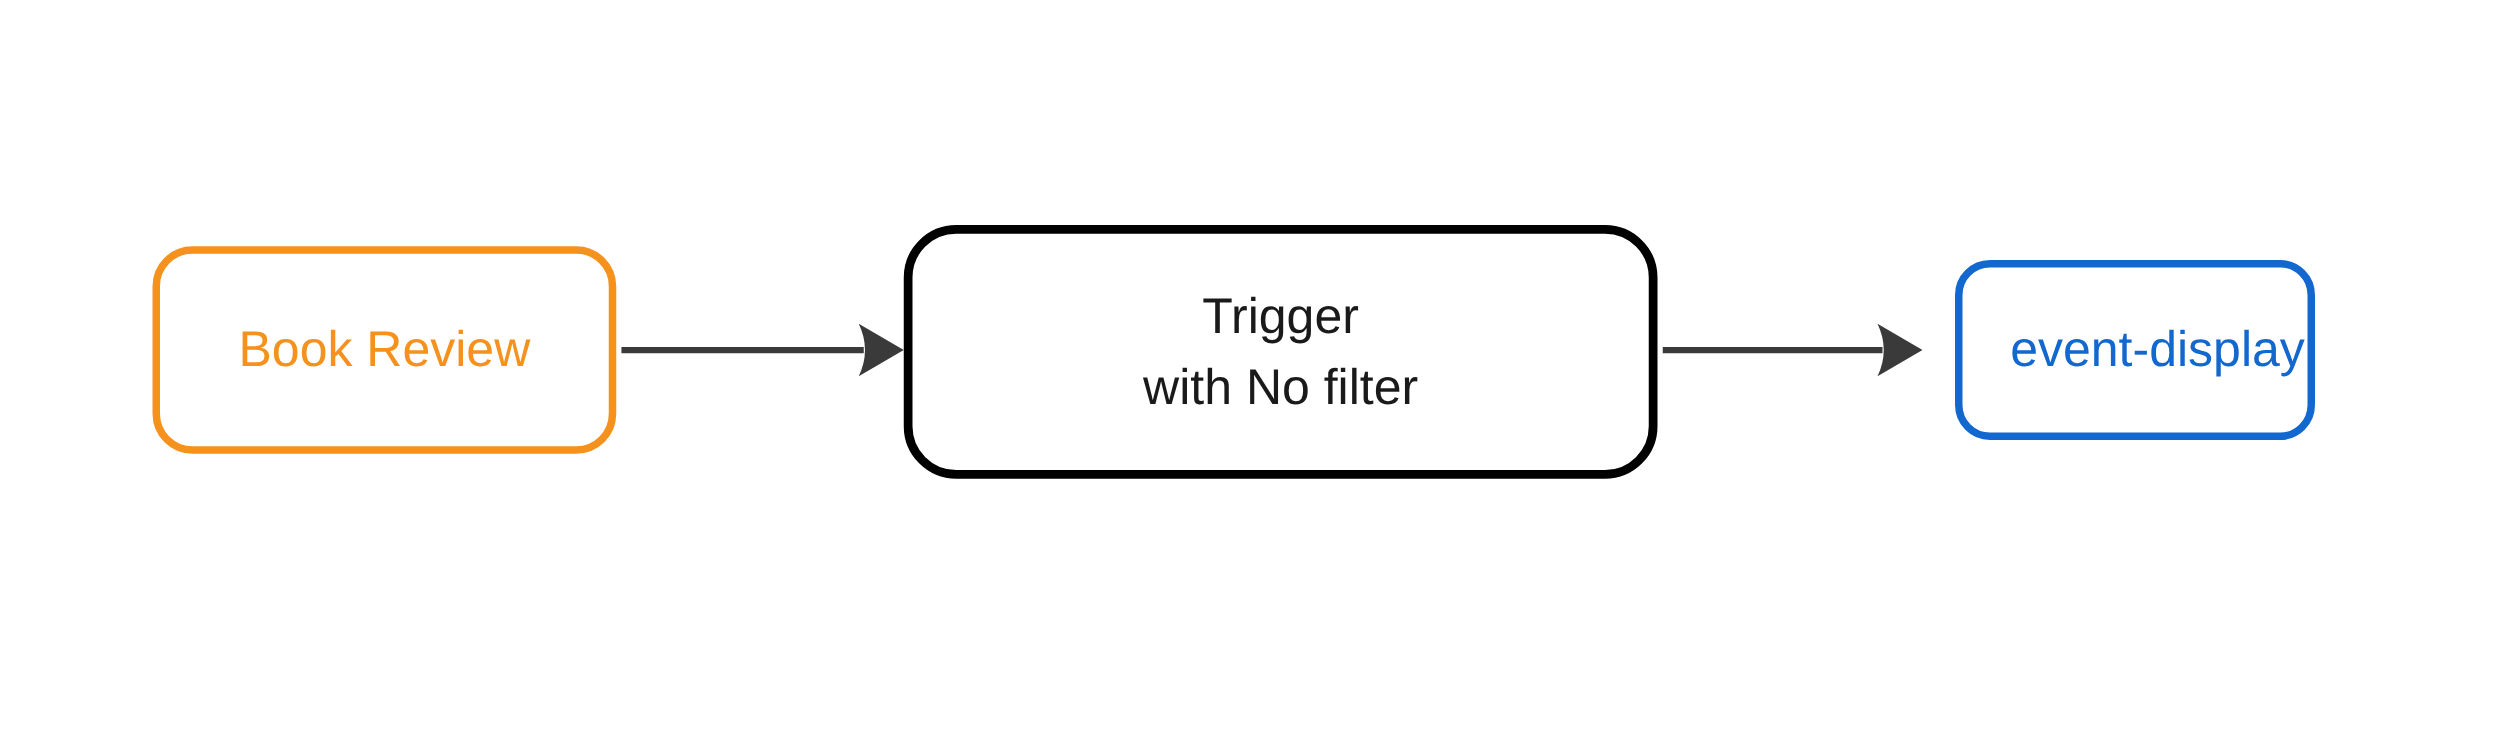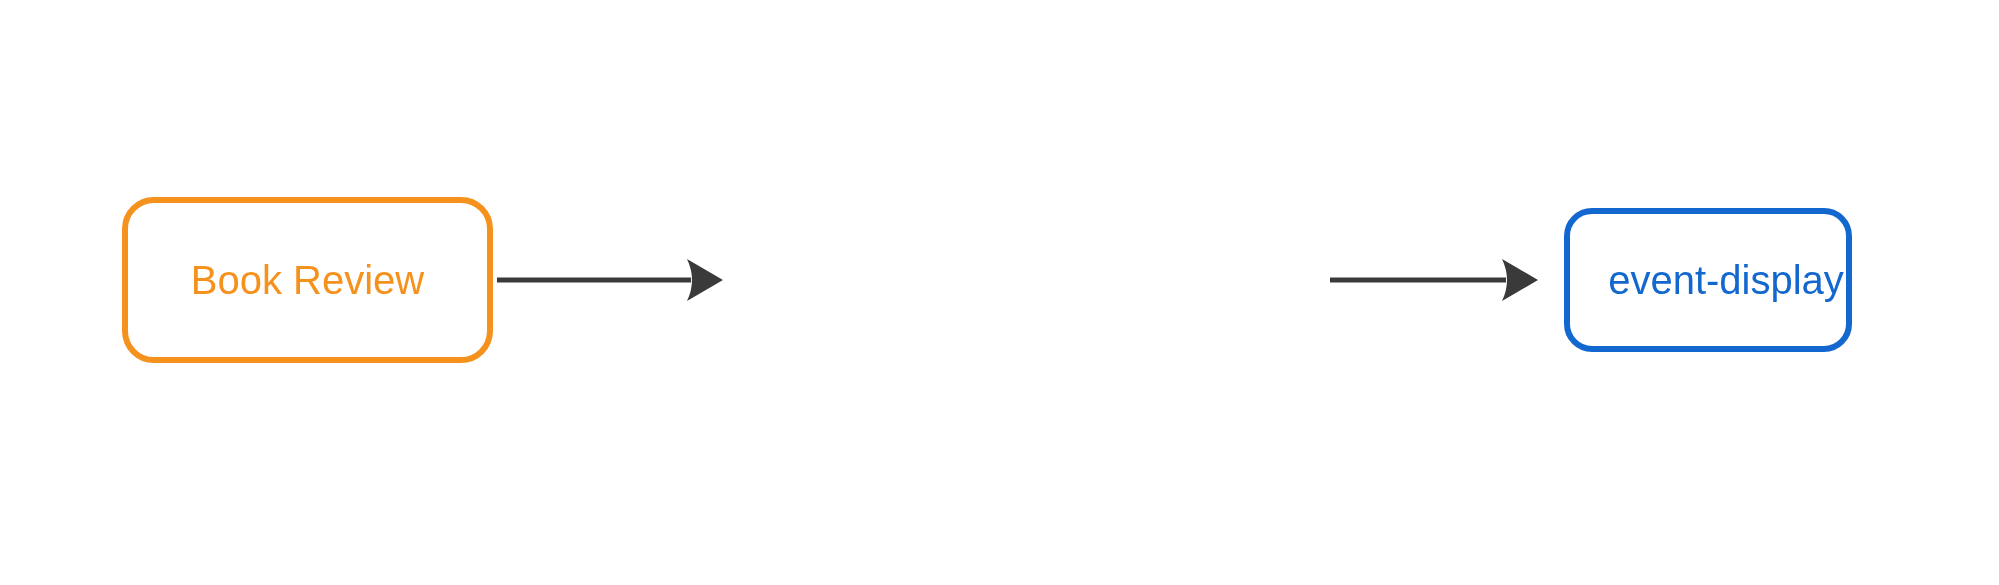--- a/index.html
+++ b/index.html
@@ -81,20 +81,24 @@
 
   <div class="node node-broker">
     <span>Book Review</span>
   </div>
 
   <svg class="edge edge-1" width="226" height="42" viewBox="0 0 226 42">
     <line x1="0" y1="21" x2="194" y2="21"></line>
     <path d="M226,21 L190,0 Q200,21 190,42 Z"></path>
   </svg>
 
+  <div class="node node-trigger">
+    <span>Trigger</span>
+    <span>with No filter</span>
+  </div>
 
   <svg class="edge edge-2" width="208" height="42" viewBox="0 0 208 42">
     <line x1="0" y1="21" x2="176" y2="21"></line>
     <path d="M208,21 L172,0 Q182,21 172,42 Z"></path>
   </svg>
 
   <div class="node node-sink">
     <span>event-display</span>
   </div>
 

